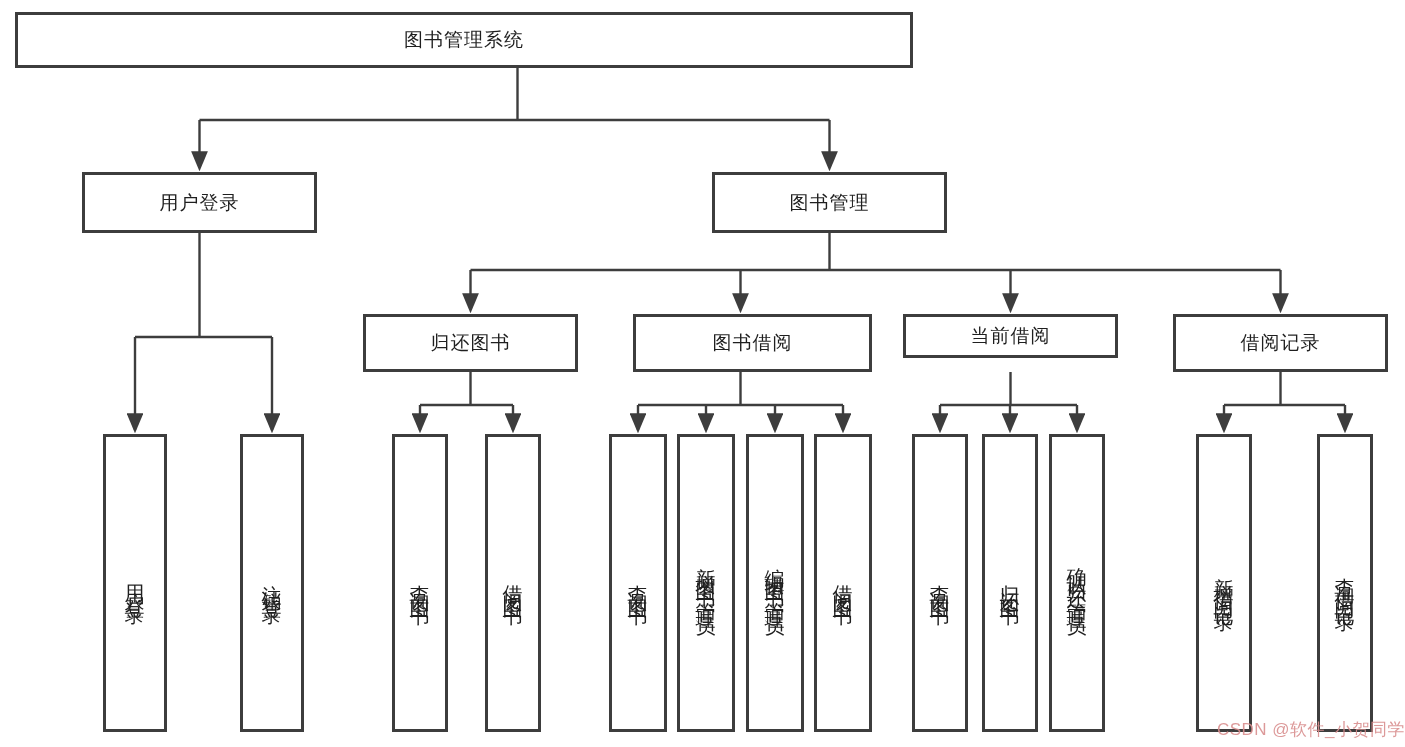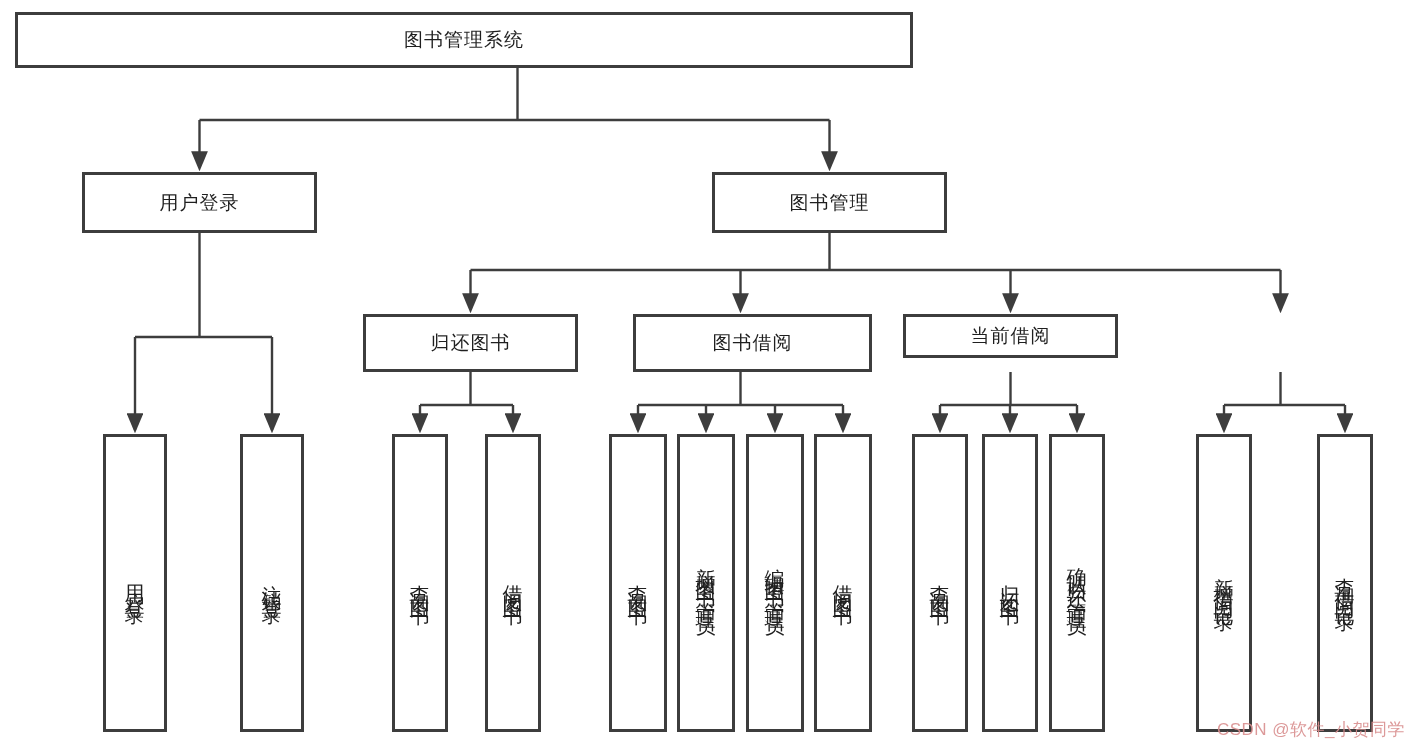--- a/index.html
+++ b/index.html
@@ -130,20 +130,23 @@
 
   <div class="node" style="left:363px;top:314px;width:215px;height:58px">
     <span class="label">归还图书</span>
   </div>
   <div class="node" style="left:633px;top:314px;width:239px;height:58px">
     <span class="label">图书借阅</span>
   </div>
   <div class="node" style="left:903px;top:314px;width:215px;height:44px">
     <span class="label">当前借阅</span>
   </div>
+  <div class="node" style="left:1173px;top:314px;width:215px;height:58px">
+    <span class="label">借阅记录</span>
+  </div>
 
   <div class="node" style="left:103px;top:434px;width:64px;height:298px">
     <span class="vlabel">用户登录</span>
   </div>
   <div class="node" style="left:240px;top:434px;width:64px;height:298px">
     <span class="vlabel">注销登录</span>
   </div>
 
   <div class="node" style="left:392px;top:434px;width:56px;height:298px">
     <span class="vlabel">查询图书</span>

